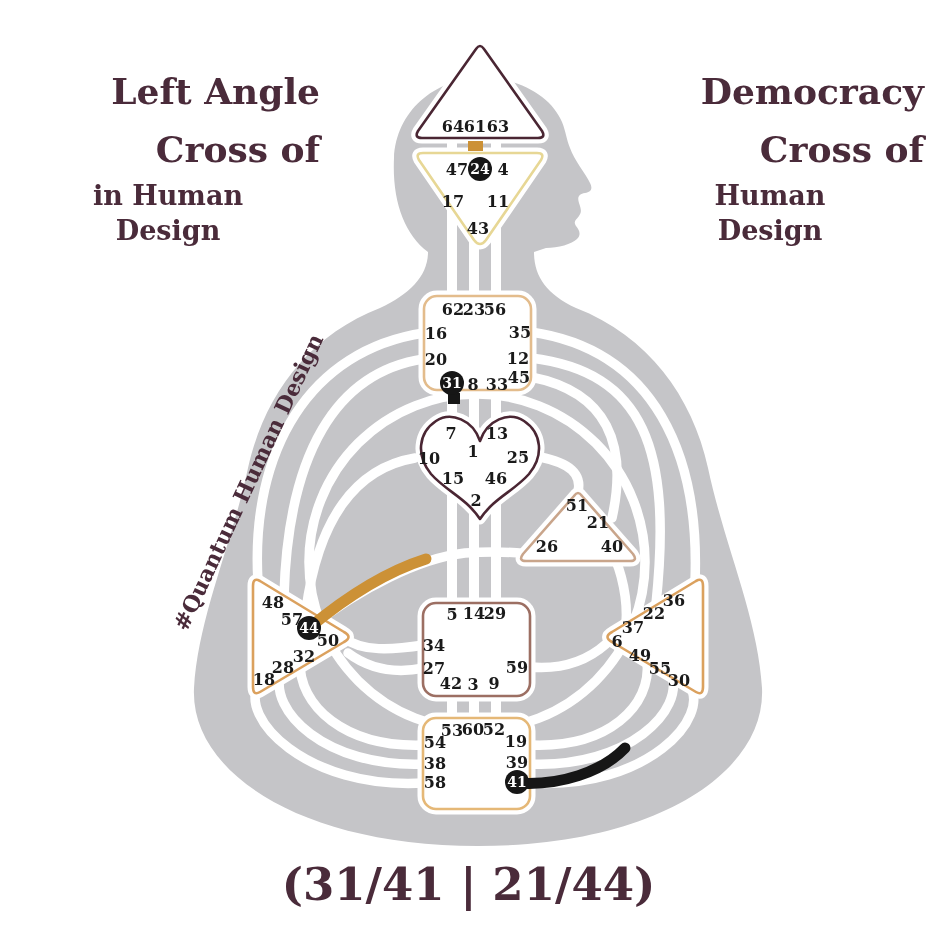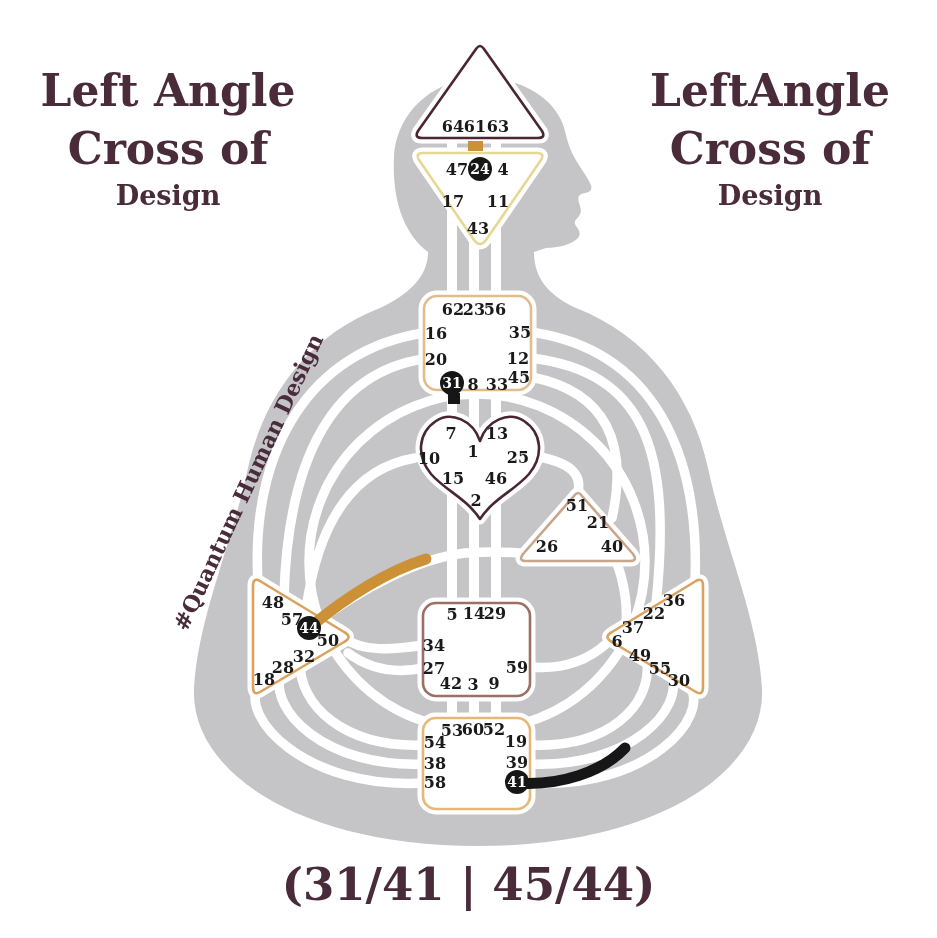--- a/index.html
+++ b/index.html
@@ -5,21 +5,21 @@
   html,body { margin:0; padding:0; background:#ffffff; }
   .stage {
     position:relative; width:937px; height:938px; overflow:hidden;
     background:#ffffff;
     font-family:"DejaVu Serif","Liberation Serif",serif;
   }
   .stage svg { position:absolute; left:0; top:0; }
 
   
   .title { position:absolute; text-align:center; color:var(--accent); font-weight:700; }
-  .title .t-line { font-size:44px; line-height:58px; }
+  .title .t-line { font-size:36px; line-height:58px;text-align:right; }
   .title .t-sub  { font-size:27px; line-height:35px; }
   .title .t-sub:first-of-type { margin-top:4px; }
   .title-left  { left:16px;  top:62px; width:304px; }
   .title-right { left:616px; top:62px; width:308px; }
 
   .hashtag {
     position:absolute; left:102px; top:492px; width:272px; height:28px;
     color:var(--accent); font-weight:700; font-size:22px; text-align:center;
     transform:rotate(-65deg); transform-origin:center; white-space:nowrap;
   }
@@ -326,25 +326,27 @@
         <g>
           <circle cx="517" cy="782" r="12" class="gate-dot"></circle>
           <text x="517" y="787" class="gate-num filled">41</text>
         </g>
       </g>
   </svg>
 
   <div class="title title-left">
     <div class="t-line">Left Angle</div>
     <div class="t-line">Cross of</div>
+    <div class="t-sub">in Human</div>
     <div class="t-sub">Design</div>
   </div>
 
   <div class="title title-right">
-    <div class="t-line">LeftAngle</div>
+    <div class="t-line">Democracy</div>
     <div class="t-line">Cross of</div>
+    <div class="t-sub">Human</div>
     <div class="t-sub">Design</div>
   </div>
 
   <div class="hashtag">#Quantum Human Design</div>
 
-  <div class="cross-notation">(31/41 | 45/44)</div>
+  <div class="cross-notation">(31/41 | 21/44)</div>
 </div>
 
 </body></html>

